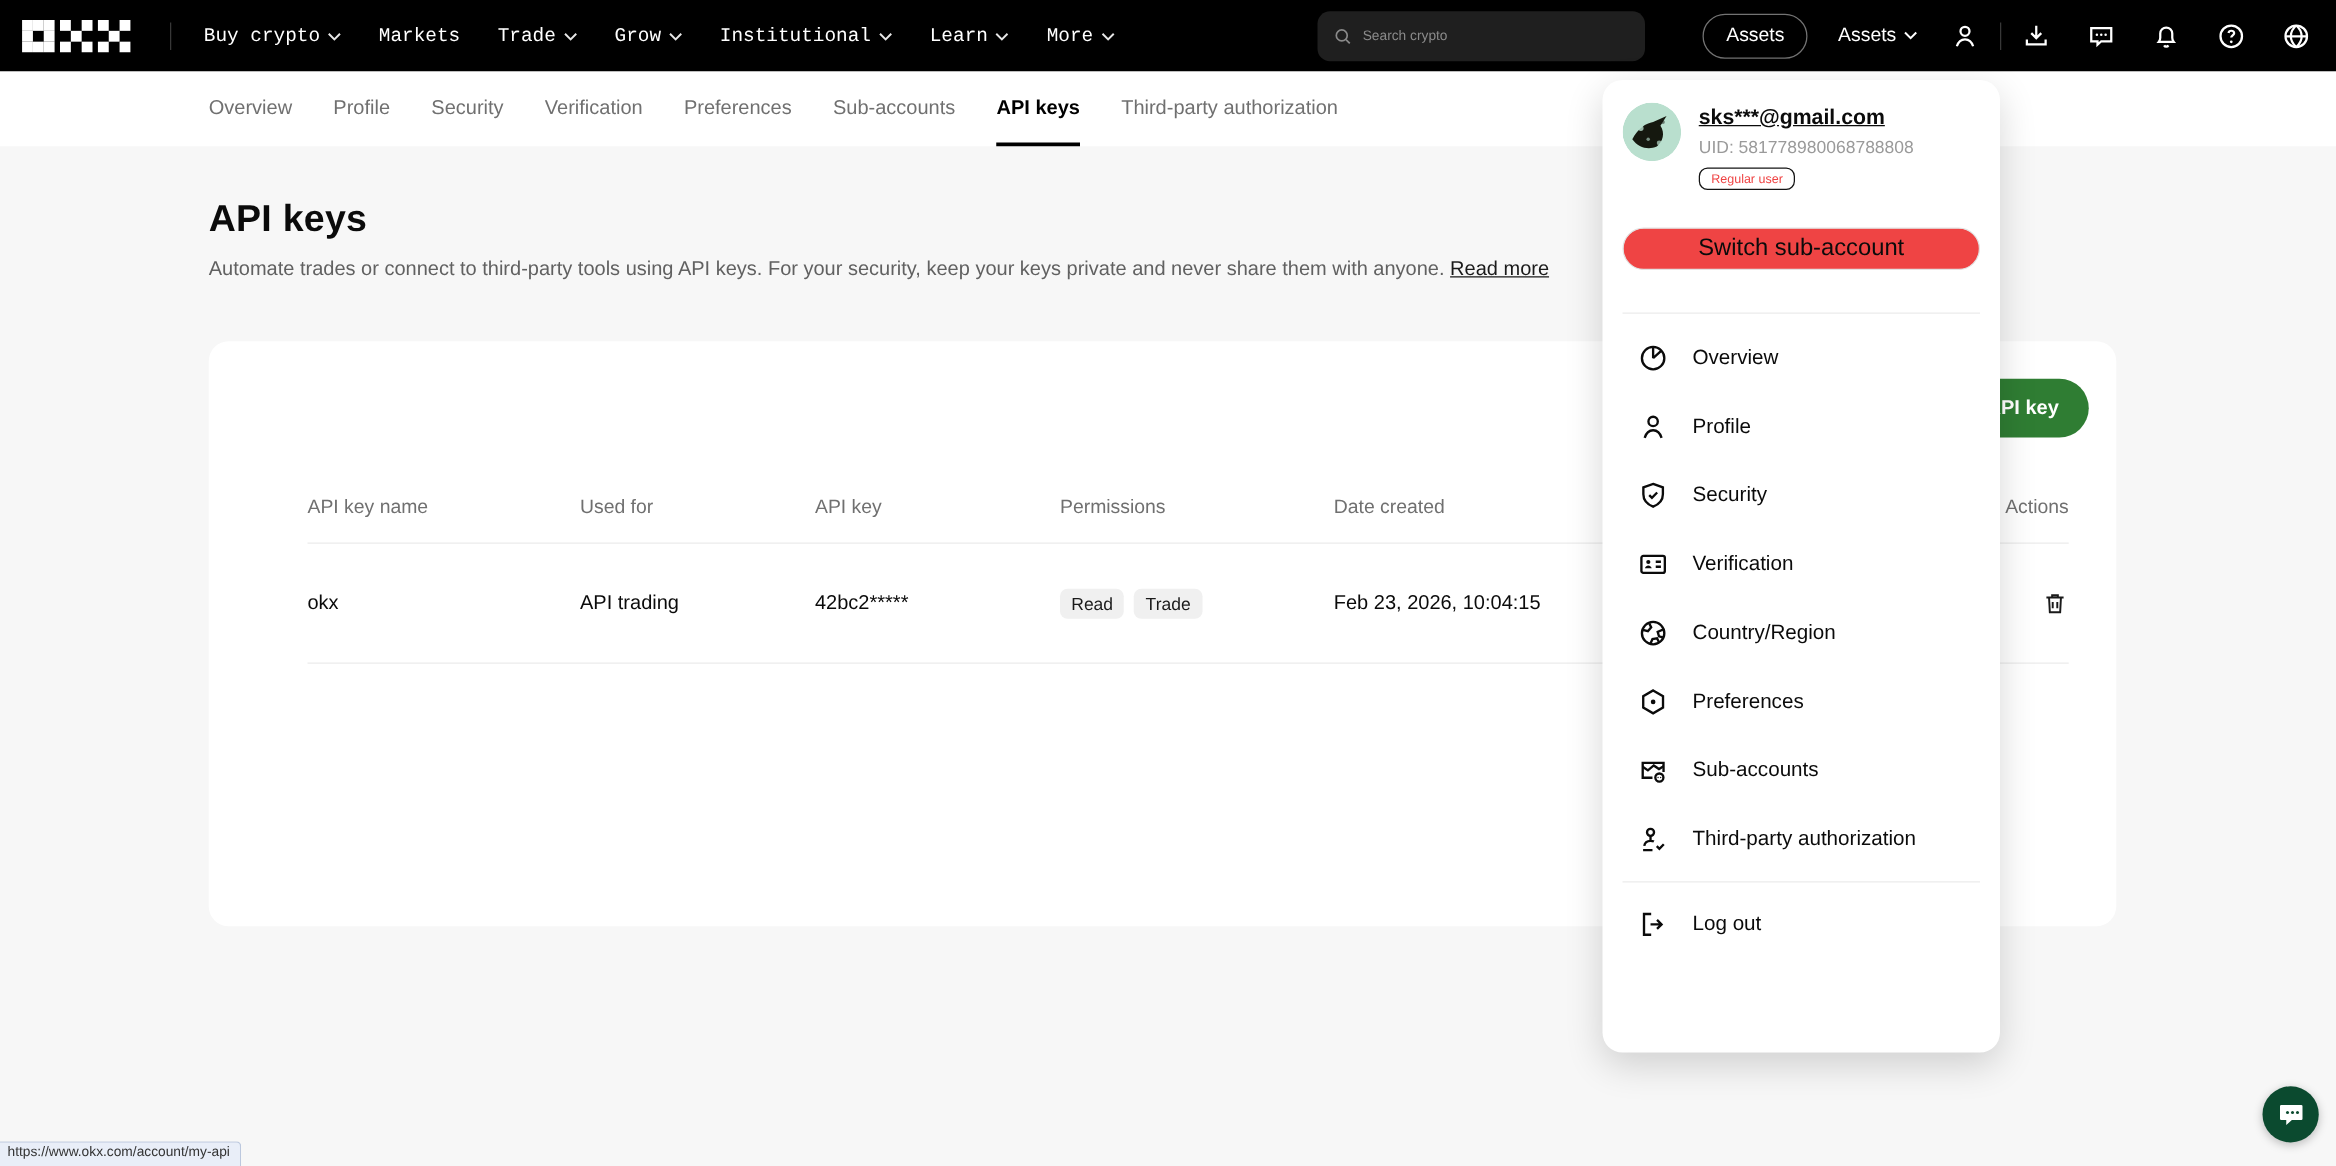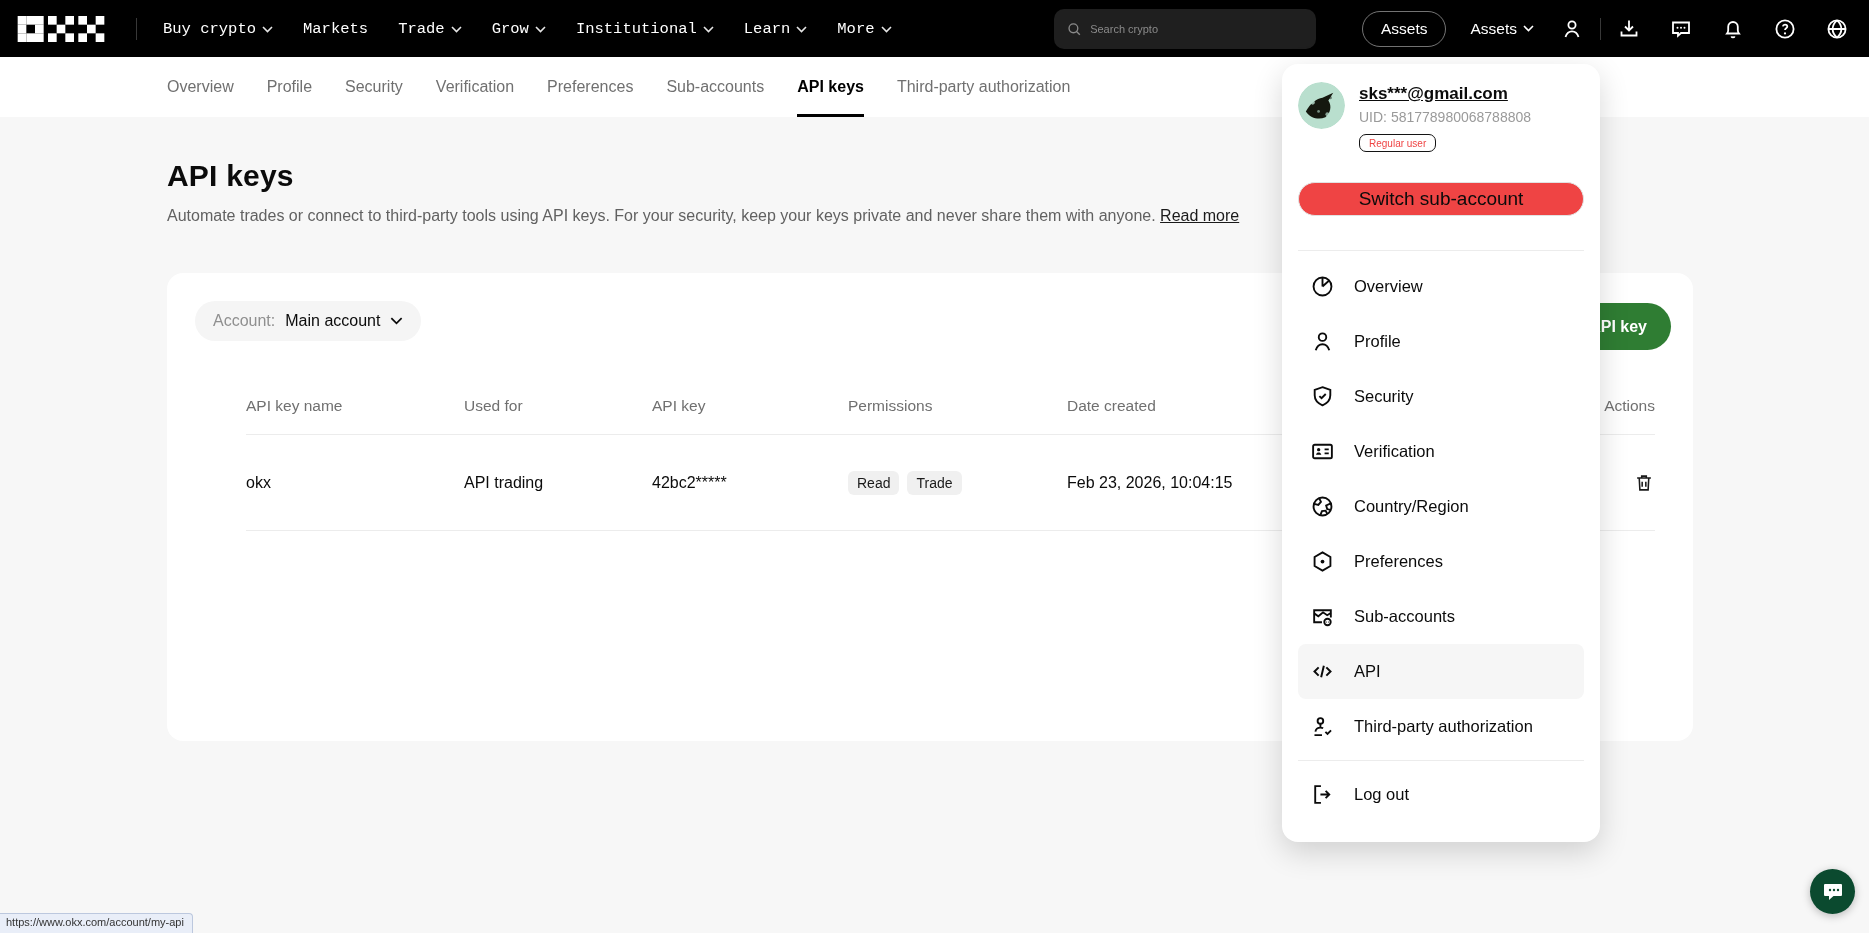--- a/index.html
+++ b/index.html
@@ -217,27 +217,20 @@
   <div class="tab">Third-party authorization</div>
 </nav>
 
 <main class="content">
   <h1 class="page-title">API keys</h1>
   <p class="page-desc"><span>Automate trades or connect to third-party tools using API keys. For your security, keep your keys private and never share them with anyone. </span><a>Read more</a></p>
 </main>
 
 <section class="card">
   <div class="card-head">
-    <div class="acct-pill">
-      <span class="muted">Account:</span>
-      <b>Main account</b>
-      <svg width="13" height="8" viewBox="0 0 11 7" fill="none" stroke="#0b0b0b" stroke-width="1.5">
-          <path d="M1 1l4.5 4.5L10 1"></path>
-        </svg>
-    </div>
     <button class="create-btn">Create API key</button>
   </div>
 
   <div class="tbl">
     <div class="tbl-row tbl-header">
       <div>API key name</div>
       <div>Used for</div>
       <div>API key</div>
       <div>Permissions</div>
       <div>Date created</div>
@@ -333,26 +326,20 @@
   <div class="menu-item">
     <svg class="mi-icon" viewBox="0 0 24 24" fill="none" stroke="currentColor" stroke-width="1.8">
         <path d="M20 13V6H4v11.5h7.5"></path>
         <path d="M4 9l4 2.8L12.5 8l4 2.8L20 8.6"></path>
         <circle cx="16.8" cy="17.3" r="3.1"></circle>
         <circle cx="15.8" cy="17.3" r=".5" fill="currentColor" stroke="none"></circle>
         <circle cx="17.8" cy="17.3" r=".5" fill="currentColor" stroke="none"></circle>
       </svg>
     <span>Sub-accounts</span>
   </div>
-  <div class="menu-item active">
-    <svg class="mi-icon" viewBox="0 0 24 24" fill="none" stroke="currentColor" stroke-width="1.9">
-        <path d="M8.3 8L4.3 12l4 4M15.7 8l4 4-4 4M13.3 6.5l-2.6 11"></path>
-      </svg>
-    <span>API</span>
-  </div>
   <div class="menu-item">
     <svg class="mi-icon" viewBox="0 0 24 24" fill="none" stroke="currentColor" stroke-width="1.8">
         <circle cx="10" cy="6.6" r="2.7"></circle>
         <path d="M10 9.3v3.2M5.2 17c.4-2.6 2.3-3.9 4.8-3.9 1 0 1.9.2 2.6.6M4.3 20.3h7.2"></path>
         <path d="M14.8 17.2l2 2 3.4-3.5"></path>
       </svg>
     <span>Third-party authorization</span>
   </div>
 
   <hr class="panel-hr low">

